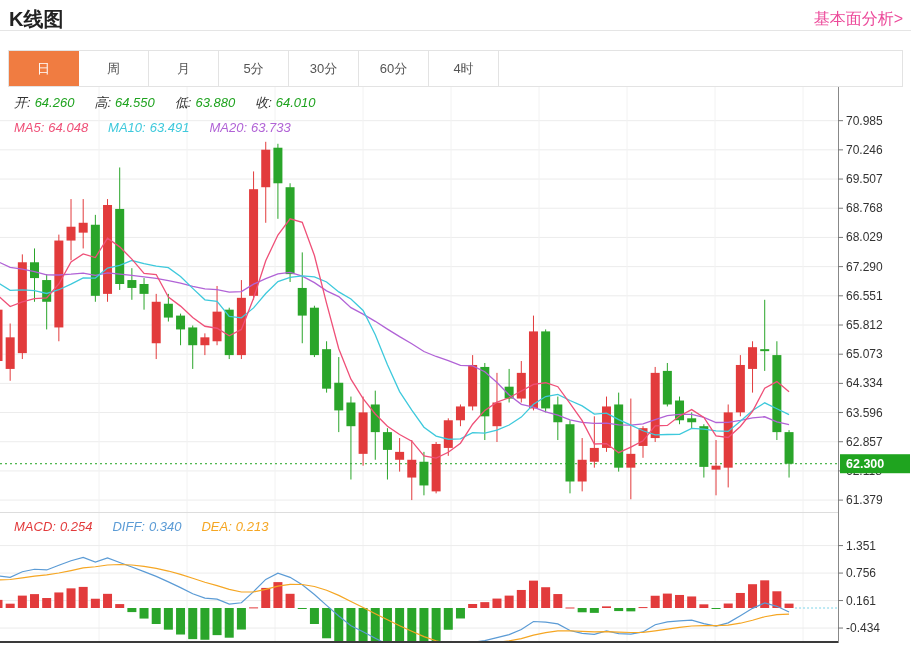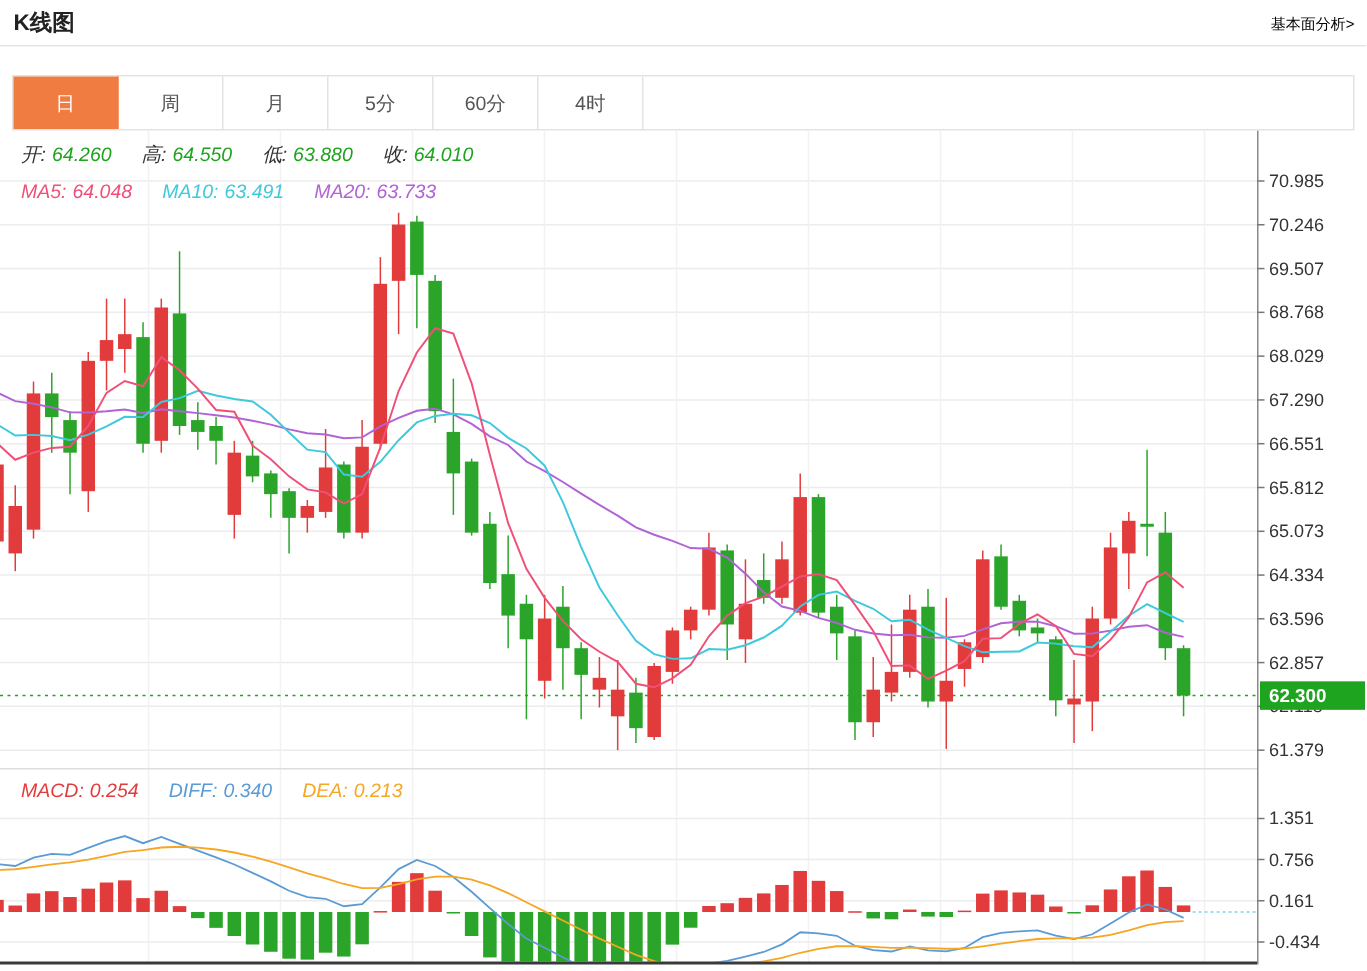--- a/index.html
+++ b/index.html
@@ -2,22 +2,22 @@
 <html><head>
 <meta charset="utf-8">
 <style>
   * { margin:0; padding:0; box-sizing:border-box; }
   html,body { width:911px; height:647px; background:#fff; overflow:hidden;
     font-family:"Liberation Sans","DejaVu Sans",sans-serif; }
   #app { position:relative; width:911px; height:647px; }
 
   .header { position:absolute; top:0; left:0; width:911px; height:31px;
     border-bottom:1px solid #e5e5e5; }
-  .title { position:absolute; left:9px; top:6px; font-size:15px; font-weight:bold; color:#222; }
-  .fund-link { position:absolute; right:8px; top:9px; font-size:10px; color:#000000; cursor:pointer; text-decoration:none; }
+  .title { position:absolute; left:9px; top:6px; font-size:20px; font-weight:bold; color:#222; }
+  .fund-link { position:absolute; right:8px; top:9px; font-size:16px; color:#ec4899; cursor:pointer; text-decoration:none; }
 
   .tabbar { position:absolute; top:50px; left:8px; width:895px; height:37px;
     border:1px solid #e3e3e3; display:flex; background:#fff; }
   .tab { width:70px; height:35px; line-height:35px; text-align:center; font-size:13px;
     color:#555; border-right:1px solid #e3e3e3; cursor:pointer; flex:0 0 auto; }
   .tab.active { background:#f07c41; color:#fff; border-right-color:#f07c41; }
 
   #chart-svg { position:absolute; top:87px; left:0; }
 
   .info-line { position:absolute; left:14px; font-size:13px; white-space:nowrap; z-index:5; }
@@ -34,20 +34,21 @@
   <div class="header">
     <div class="title">K线图</div>
     <a class="fund-link">基本面分析&gt;</a>
   </div>
 
   <div class="tabbar" id="tabbar">
       <div class="tab active">日</div>
       <div class="tab">周</div>
       <div class="tab">月</div>
       <div class="tab">5分</div>
+      <div class="tab">30分</div>
       <div class="tab">60分</div>
       <div class="tab">4时</div>
     </div>
 
   <div class="info-line" id="ohlc-line"><span class="grp"><span style="color: rgb(51, 51, 51);">开:</span><span style="color: rgb(31, 163, 31);">64.260</span></span><span class="grp"><span style="color: rgb(51, 51, 51);">高:</span><span style="color: rgb(31, 163, 31);">64.550</span></span><span class="grp"><span style="color: rgb(51, 51, 51);">低:</span><span style="color: rgb(31, 163, 31);">63.880</span></span><span class="grp"><span style="color: rgb(51, 51, 51);">收:</span><span style="color: rgb(31, 163, 31);">64.010</span></span></div>
   <div class="info-line" id="ma-line"><span class="grp"><span style="color: rgb(239, 80, 120);">MA5:</span><span style="color: rgb(239, 80, 120);">64.048</span></span><span class="grp"><span style="color: rgb(62, 201, 220);">MA10:</span><span style="color: rgb(62, 201, 220);">63.491</span></span><span class="grp"><span style="color: rgb(177, 99, 214);">MA20:</span><span style="color: rgb(177, 99, 214);">63.733</span></span></div>
   <div class="info-line" id="macd-line"><span class="grp"><span style="color: rgb(226, 59, 60);">MACD:</span><span style="color: rgb(226, 59, 60);">0.254</span></span><span class="grp"><span style="color: rgb(91, 155, 213);">DIFF:</span><span style="color: rgb(91, 155, 213);">0.340</span></span><span class="grp"><span style="color: rgb(245, 166, 35);">DEA:</span><span style="color: rgb(245, 166, 35);">0.213</span></span></div>
 
   <svg id="chart-svg" width="911" height="560" viewBox="0 0 911 560">
       <defs>

